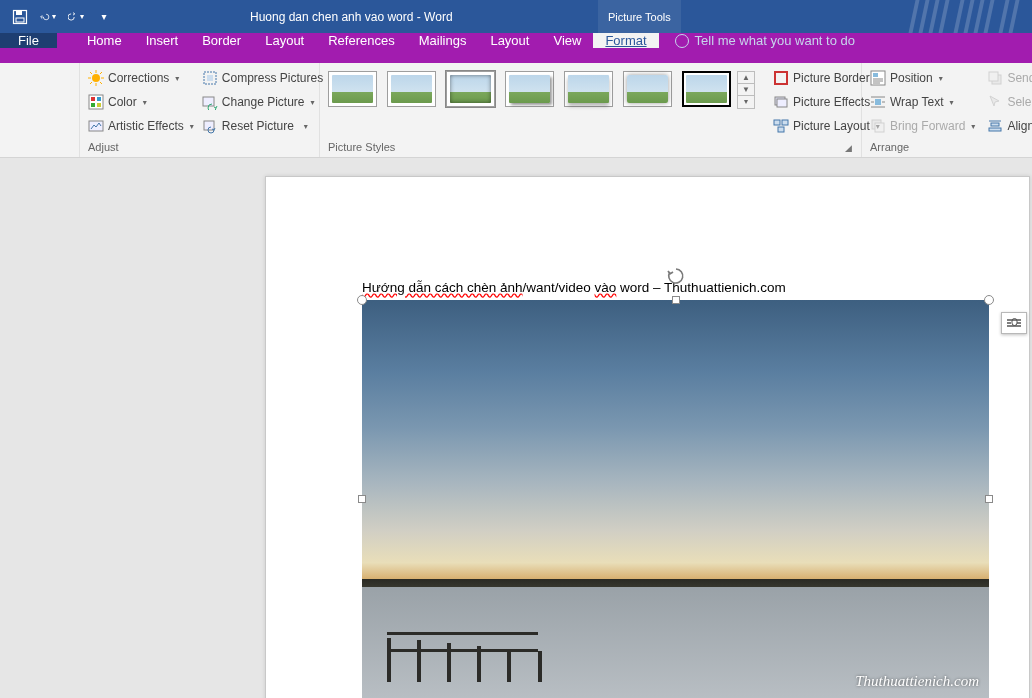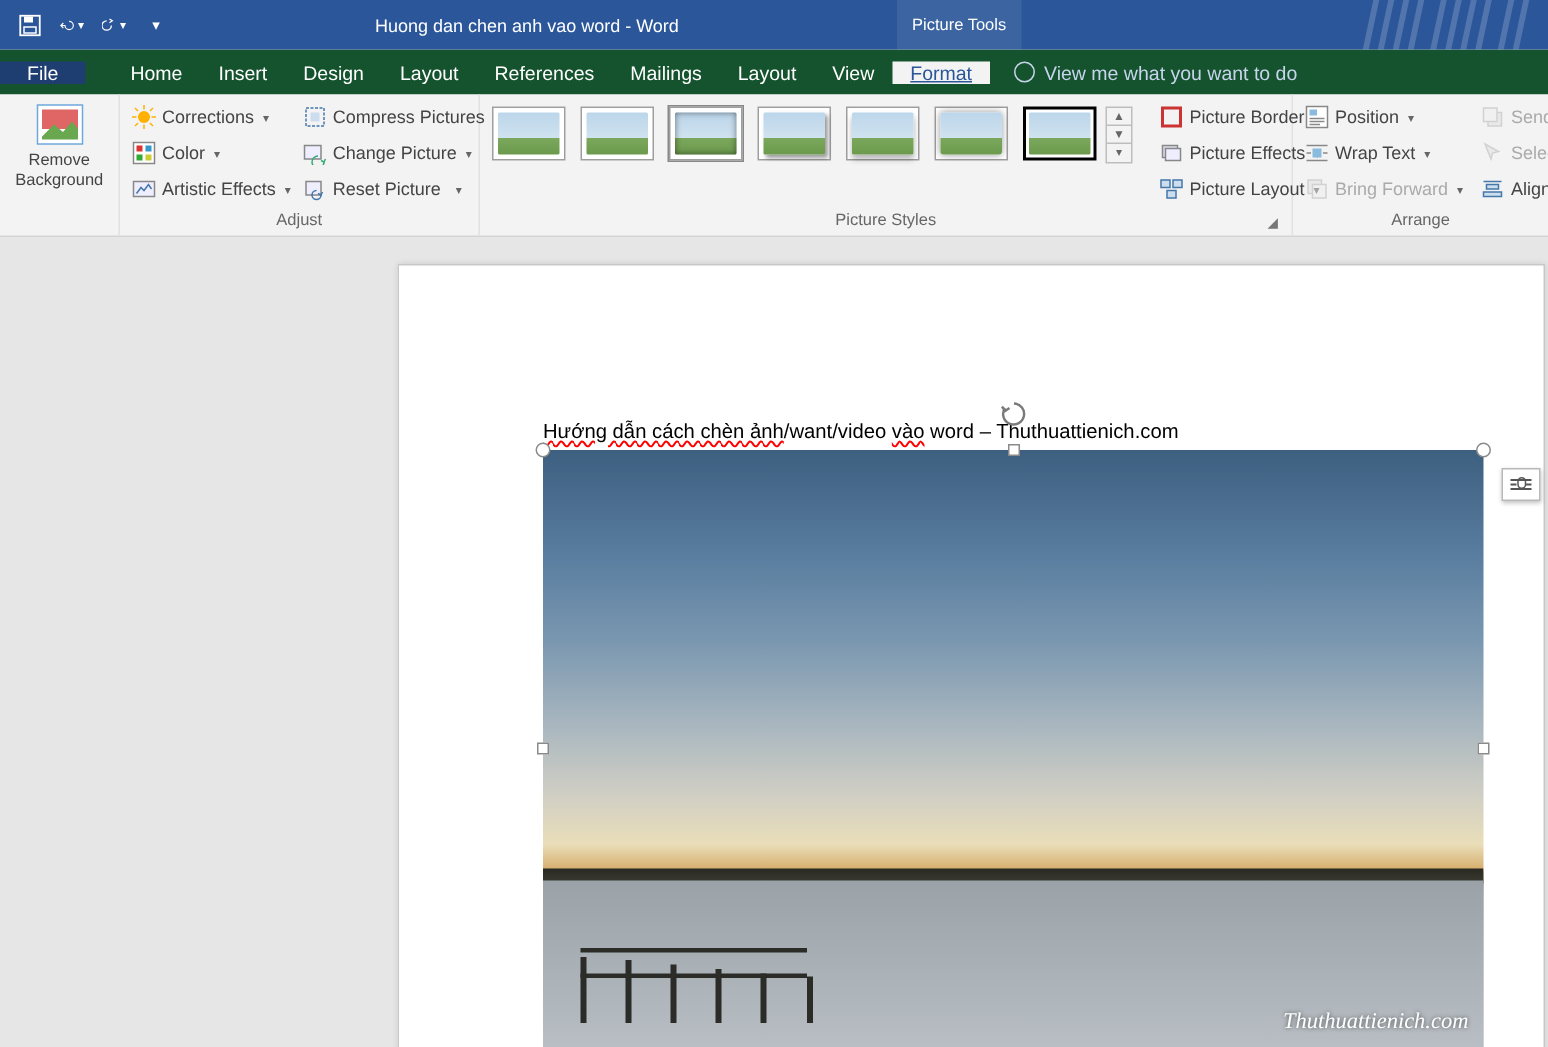--- a/index.html
+++ b/index.html
@@ -8,31 +8,31 @@
   
   .titlebar { height: 33px; background: linear-gradient(#2b579a,#2b579a); display: flex; align-items: center; color: #fff; font-size: 12px; position: relative; }
   .qat { display: flex; align-items: center; padding-left: 12px; gap: 12px; }
   .qat-icon { width: 16px; height: 16px; display: inline-flex; align-items: center; justify-content: center; cursor: pointer; }
   .title-center { position: absolute; left: 250px; font-size: 12px; }
   .picture-tools { position: absolute; left: 598px; top: 0; height: 33px; padding: 0 10px; background: rgba(255,255,255,0.08); font-size: 11px; display:flex; align-items:center; }
   .bg-stripes { position: absolute; right: 0; top: 0; height: 33px; width: 130px; }
   .bg-stripes div { position:absolute; width:4px; height:33px; background:rgba(255,255,255,0.18); transform:skewX(-12deg); }
 
   
-  .tabstrip { height: 30px; background: #14532d; display: flex; align-items: center; color: #fff; font-size: 13px; }
+  .tabstrip { height: 30px; background: #a21caf; display: flex; align-items: flex-start; color: #fff; font-size: 13px; }
   .tab { padding: 0 12px; display: flex; align-items: center; cursor: pointer; }
   .tab.file { background: #1e3e71; padding: 0 18px; }
   .tab.active { background: #f3f3f3; color: #2b579a; text-decoration: underline; }
   .tellme { display:flex; align-items:center; gap:6px; padding-left:16px; color:#c7d5ec; font-size:13px; }
   .lightbulb { width:14px; height:14px; border-radius:50%; border:1px solid #c7d5ec; display:inline-block; position:relative; }
 
   
   .ribbon { height: 95px; background: #f3f3f3; border-bottom: 1px solid #d4d4d4; display: flex; font-size: 12px; color: #444; }
   .group { border-right: 1px solid #e1e1e1; padding: 4px 8px 2px 8px; display: flex; flex-direction: column; justify-content: space-between; position:relative; }
-  .group-title { text-align: center; color: #666; font-size: 11px; height: 16px; line-height: 16px; }
+  .group-title { text-align: left; color: #666; font-size: 11px; height: 16px; line-height: 16px; }
   .group-body { flex: 1; display: flex; gap: 8px; align-items:flex-start; }
   .big-btn { display:flex; flex-direction:column; align-items:center; justify-content:center; gap:4px; width:70px; cursor:pointer; padding-top:2px; }
   .big-btn .lbl { font-size:11px; text-align:center; line-height:13px; }
   .cmd { display:flex; align-items:center; gap:4px; height:22px; cursor:pointer; white-space:nowrap; }
   .cmd svg, .cmd .cicon { flex:0 0 16px; }
   .dd-caret { font-size:8px; color:#666; margin-left:2px; }
   .stack { display:flex; flex-direction:column; gap:2px; }
 
   
   .gallery-wrap { display:flex; align-items:flex-start; gap:2px; padding-top:4px; }
@@ -116,46 +116,36 @@
     <div style="left:100px"></div>
       <div style="left:110px"></div>
   </div>
 </div>
 
 <div class="tabstrip">
   <div class="tab file">File</div>
   <div style="width:18px"></div>
   <div class="tab">Home</div>
   <div class="tab">Insert</div>
-  <div class="tab">Design</div>
+  <div class="tab">Border</div>
   <div class="tab">Layout</div>
   <div class="tab">References</div>
   <div class="tab">Mailings</div>
   <div class="tab">Layout</div>
   <div class="tab">View</div>
   <div class="tab active">Format</div>
   <div class="tellme">
     <span class="lightbulb"></span>
-    <span>View me what you want to do</span>
+    <span>Tell me what you want to do</span>
   </div>
 </div>
 
 <div class="ribbon">
 
   <div class="group" style="width:80px">
-    <div class="group-body" style="justify-content:center">
-      <div class="big-btn">
-        <svg width="32" height="28" viewBox="0 0 32 28">
-          <rect x="1" y="1" width="30" height="26" fill="#fff" stroke="#6fa8dc"></rect>
-          <rect x="4" y="4" width="24" height="13" fill="#e06666"></rect>
-          <path d="M4 22 L12 14 L18 19 L24 12 L28 17 V24 H4Z" fill="#6aa84f"></path>
-        </svg>
-        <div class="lbl"><span>Remove</span><br><span>Background</span></div>
-      </div>
-    </div>
     <div class="group-title"></div>
   </div>
 
   <div class="group" style="width:240px">
     <div class="group-body">
       <div class="stack">
         <div class="cmd">
           <svg width="16" height="16">
               <circle cx="8" cy="8" r="4" fill="#ffb000"></circle>
               <g stroke="#ffb000">

